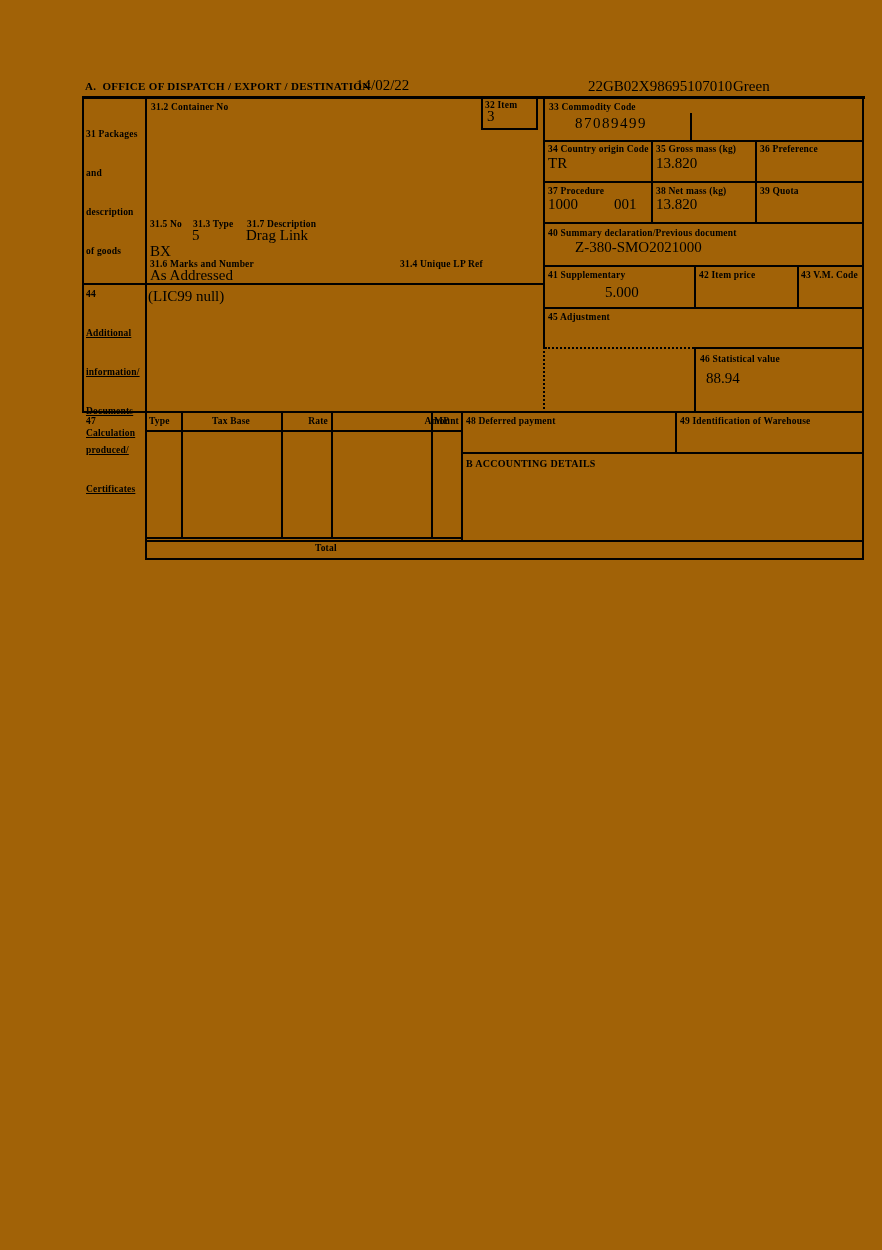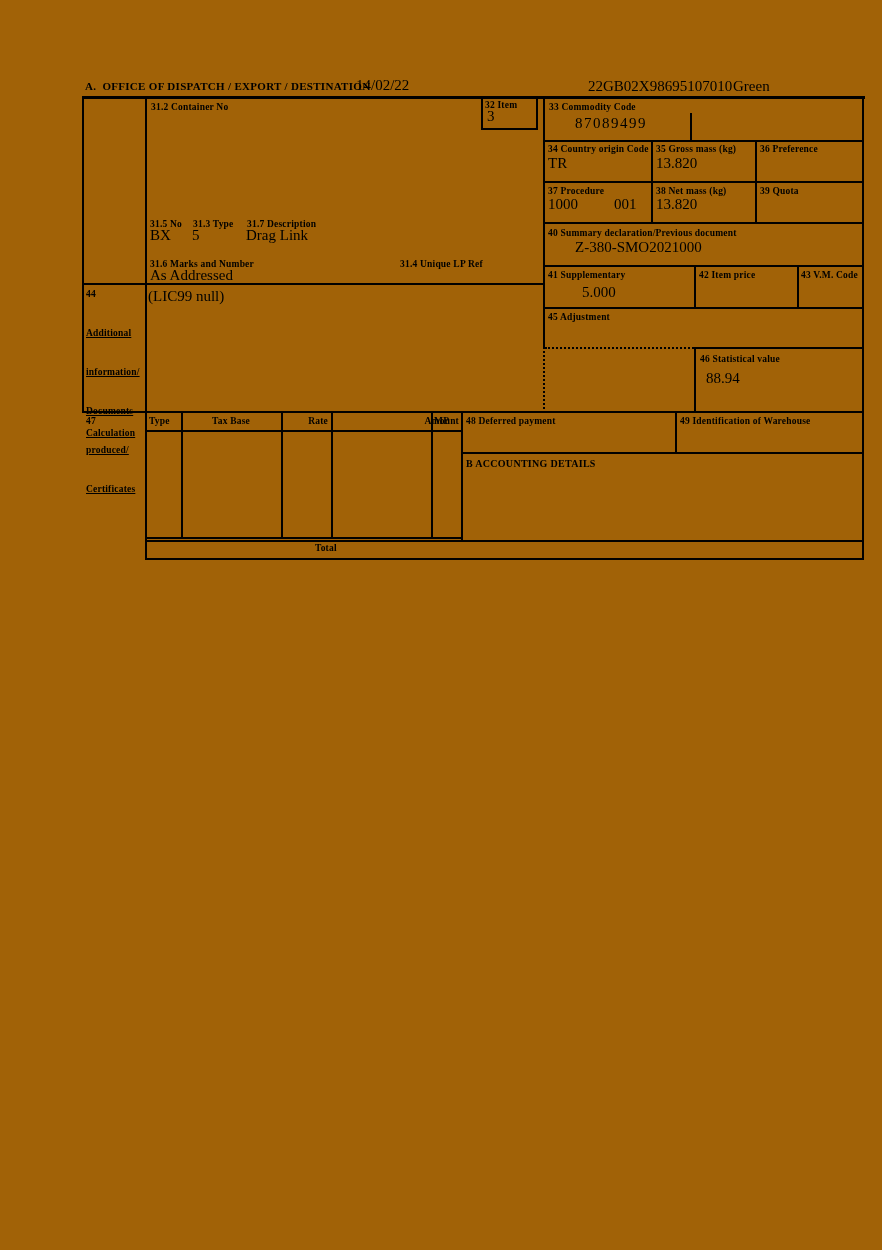--- a/index.html
+++ b/index.html
@@ -59,25 +59,31 @@
   <div class="ln" style="left:694px; top:265px; width:2px; height:44px;"></div>
   <div class="ln" style="left:797px; top:265px; width:2px; height:44px;"></div>
   <div class="ln" style="left:694px; top:347px; width:2px; height:66px;"></div>
   <div class="ln" style="left:181px; top:411px; width:2px; height:128px;"></div>
   <div class="ln" style="left:281px; top:411px; width:2px; height:128px;"></div>
   <div class="ln" style="left:331px; top:411px; width:2px; height:128px;"></div>
   <div class="ln" style="left:431px; top:411px; width:2px; height:128px;"></div>
   <div class="ln" style="left:461px; top:411px; width:2px; height:131px;"></div>
   <div class="ln" style="left:675px; top:411px; width:2px; height:43px;"></div>
 
+  <div class="lbl stack" style="left:86px; top:102px;">
+    <span>31 Packages</span>
+    <span>and</span>
+    <span>description</span>
+    <span>of goods</span>
+  </div>
   <div class="lbl" style="left:151px; top:102px;">31.2 Container No</div>
   <div class="lbl" style="left:150px; top:219px;">31.5 No</div>
   <div class="lbl" style="left:193px; top:219px;">31.3 Type</div>
   <div class="lbl" style="left:247px; top:219px;">31.7 Description</div>
-  <div class="val" style="left:150px; top:228px;">BX</div>
+  <div class="val" style="left:150px; top:244px;">BX</div>
   <div class="val" style="left:192px; top:228px;">5</div>
   <div class="val" style="left:246px; top:228px;">Drag Link</div>
   <div class="lbl" style="left:150px; top:259px;">31.6 Marks and Number</div>
   <div class="lbl" style="left:400px; top:259px;">31.4 Unique LP Ref</div>
   <div class="val" style="left:150px; top:268px;">As Addressed</div>
 
   <div class="lbl" style="left:485px; top:100px;">32 Item</div>
   <div class="val" style="left:487px; top:109px;">3</div>
   <div class="lbl" style="left:549px; top:102px;">33 Commodity Code</div>
   <div class="val sp" style="left:575px; top:116px;">87089499</div>
@@ -90,21 +96,21 @@
   <div class="lbl" style="left:548px; top:186px;">37 Procedure</div>
   <div class="val" style="left:548px; top:197px;">1000</div>
   <div class="val" style="left:614px; top:197px;">001</div>
   <div class="lbl" style="left:656px; top:186px;">38 Net mass (kg)</div>
   <div class="val" style="left:656px; top:197px;">13.820</div>
   <div class="lbl" style="left:760px; top:186px;">39 Quota</div>
 
   <div class="lbl" style="left:548px; top:228px;">40 Summary declaration/Previous document</div>
   <div class="val" style="left:575px; top:240px;">Z-380-SMO2021000</div>
   <div class="lbl" style="left:548px; top:270px;">41 Supplementary</div>
-  <div class="val" style="left:582px; top:285px;">5.000</div>
+  <div class="val" style="left:605px; top:285px;">5.000</div>
   <div class="lbl" style="left:699px; top:270px;">42 Item price</div>
   <div class="lbl" style="left:801px; top:270px;">43 V.M. Code</div>
 
   <div class="lbl" style="left:86px; top:289px;">44</div>
   <div class="lbl stack u" style="left:86px; top:301px;">
     <span>Additional</span>
     <span>information/</span>
     <span>Documents</span>
     <span>produced/</span>
     <span>Certificates</span>

